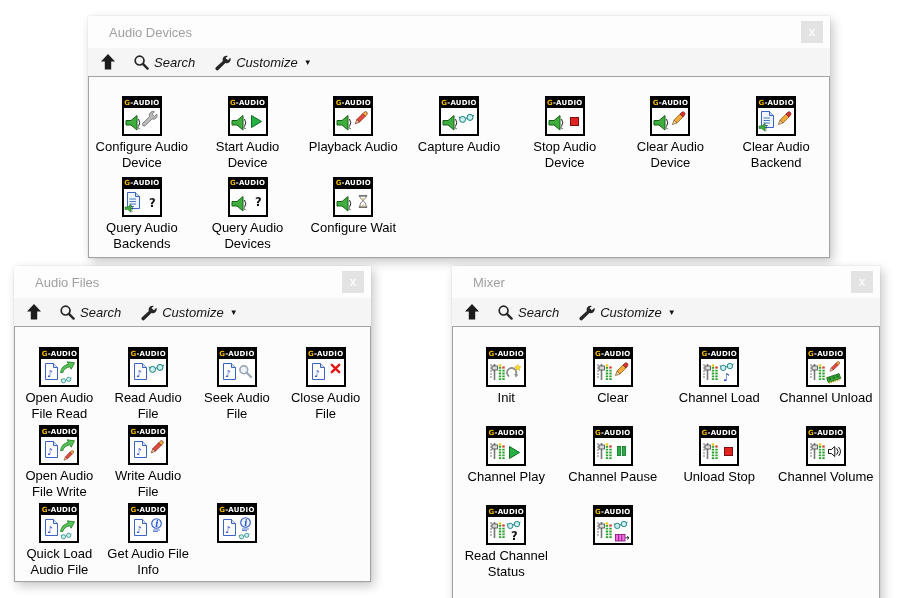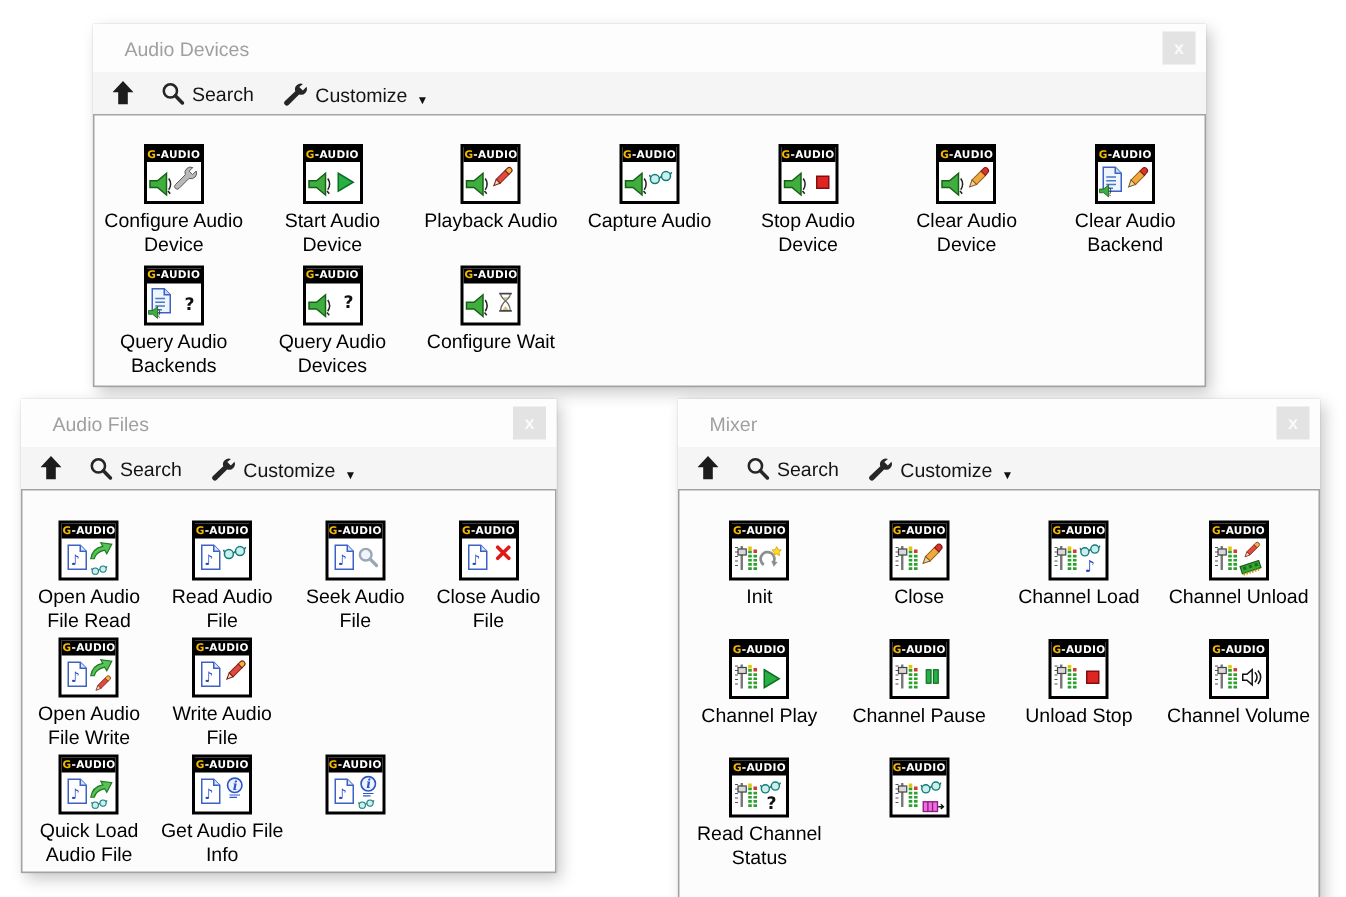--- a/index.html
+++ b/index.html
@@ -5,38 +5,38 @@
   html,body{margin:0;padding:0;}
   body{
     width:897px;height:598px;position:relative;overflow:hidden;
     background:#ffffff;
     font-family:"Liberation Sans",sans-serif;
   }
   .window{
     position:absolute;display:flex;flex-direction:column;background:#ffffff;
     box-shadow:3px 4px 10px rgba(0,0,0,.22), 0 0 1px rgba(0,0,0,.18);
   }
-  #win-audio-devices{left:62px;top:16px;width:742px;height:242px;}
+  #win-audio-devices{left:88px;top:16px;width:742px;height:242px;}
   #win-audio-files{left:14px;top:266px;width:357px;height:316px;}
   #win-mixer{left:452px;top:266px;width:428px;height:360px;}
 
   .titlebar{
     flex:0 0 32px;display:flex;align-items:center;padding-left:21px;
     position:relative;background:#fdfdfd;color:#a0a0a0;font-size:13px;
   }
   .close-btn{
     position:absolute;top:5px;right:7px;width:22px;height:22px;
     background:#e3e3e3;color:#fafafa;font-size:12px;font-weight:bold;
     display:flex;align-items:center;justify-content:center;cursor:default;line-height:1;
   }
   .toolbar{
     flex:0 0 28px;background:#f5f5f5;display:flex;align-items:center;
     padding:0 13px;gap:19px;font-size:13px;color:#141414;
   }
-  .tb-btn{display:flex;align-items:flex-end;gap:5px;cursor:default;}
+  .tb-btn{display:flex;align-items:center;gap:5px;cursor:default;font-style:italic;}
   .tb-btn svg{display:block;}
   .caret{font-size:8px;margin-left:1px;color:#111;}
 
   .content{
     flex:1;border:1px solid #a3a3a3;background:#fcfcfc;
     display:flex;flex-direction:column;overflow:hidden;
   }
   #win-audio-devices .content{padding-top:19px;}
   #win-audio-files .content,#win-mixer .content{padding-top:20px;}
 
@@ -615,21 +615,21 @@
                 <line x1="13.5" y1="17" x2="13.5" y2="6" stroke="#2da12d" stroke-width="2.4" stroke-dasharray="1.8 1"></line>
                 <line x1="13.5" y1="5.6" x2="13.5" y2="3.4" stroke="#d23b2e" stroke-width="2.4"></line>
               </g>
               <g transform="translate(19 3) scale(1)">
                 <path d="M3 9 L9 3 L12 6 L6 12 Z" fill="#f2a93c" stroke="#8a5514" stroke-width="0.7"></path>
                 <path d="M9 3 L10.6 1.4 A1.9 1.9 0 0 1 13.4 4.2 L12 6 Z" fill="#d8352a" stroke="#7c1812" stroke-width="0.7"></path>
                 <path d="M3 9 L6 12 L1.4 13.6 Z" fill="#e8d7b0" stroke="#8a5514" stroke-width="0.7"></path>
               </g>
             </svg>
           </div>
-          <div class="pal-label">Close</div>
+          <div class="pal-label">Clear</div>
         </div>
         <div class="pal-item">
           <div class="gicon">
             <div class="gicon-head">
               <span class="g">G</span>
               <span>-AUDIO</span>
             </div>
             <svg viewBox="0 0 36 26" width="36" height="26">
               <g transform="translate(2 4) scale(1)">
                 <path d="M0 2 h2 M0 5 h2 M0 8 h2 M0 11 h2 M0 14 h2" stroke="#555" stroke-width="0.8"></path>

